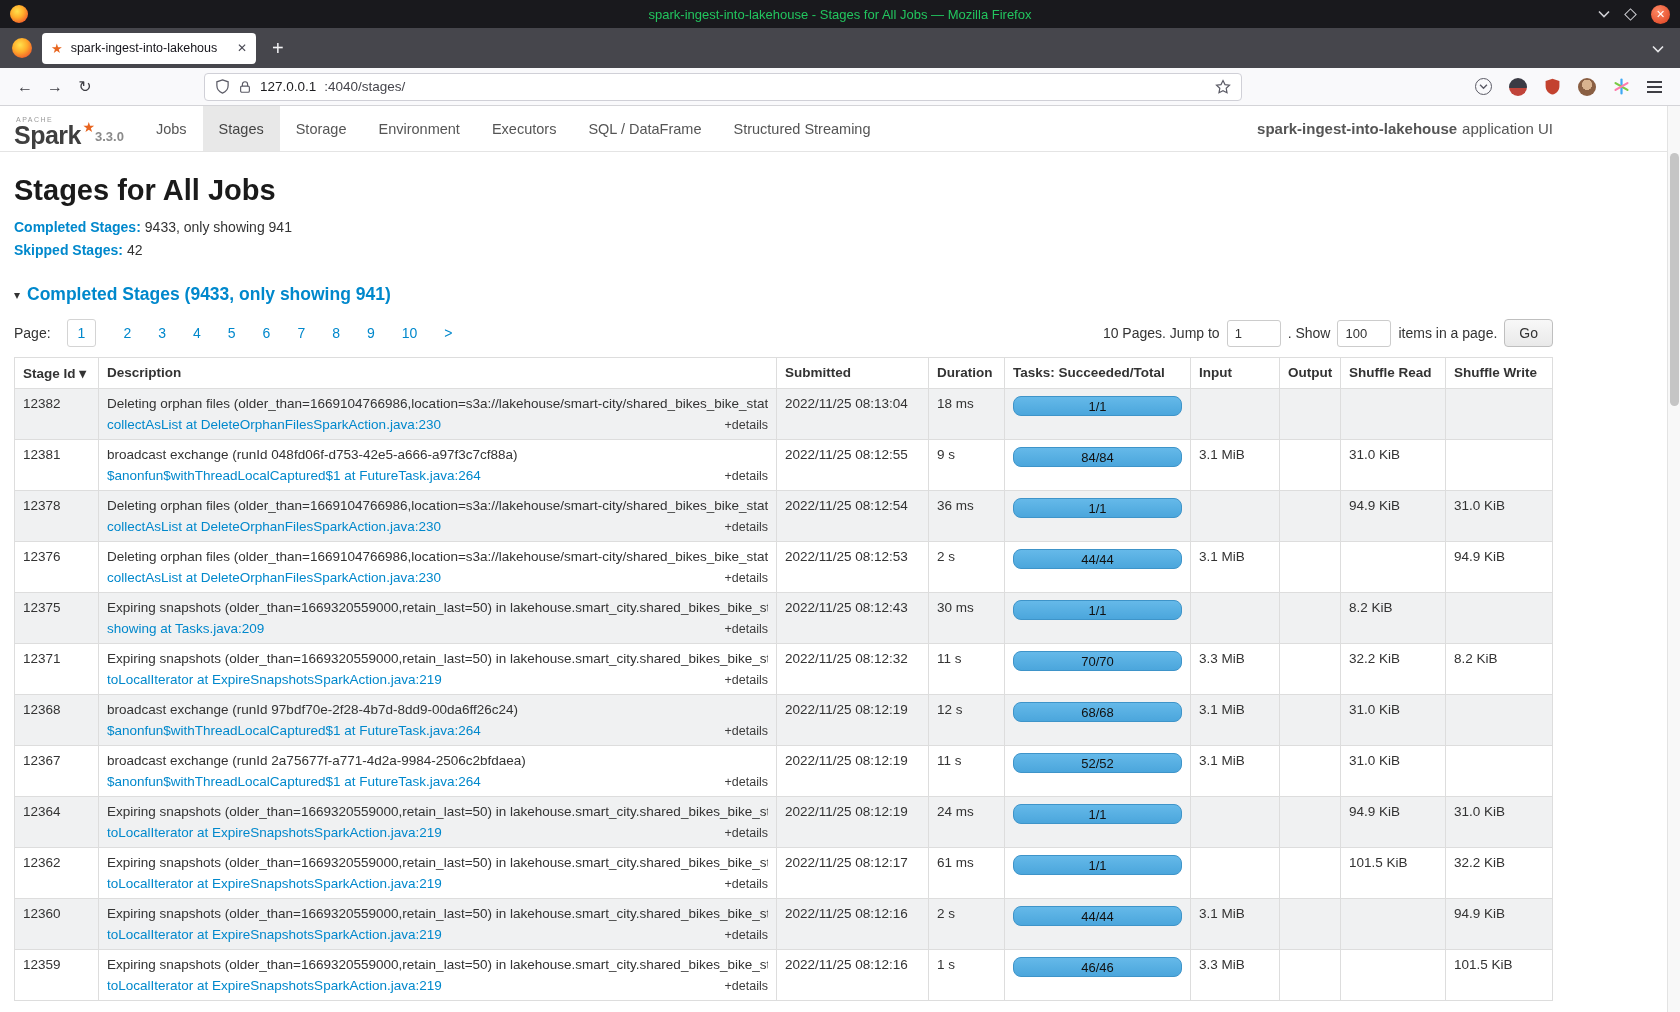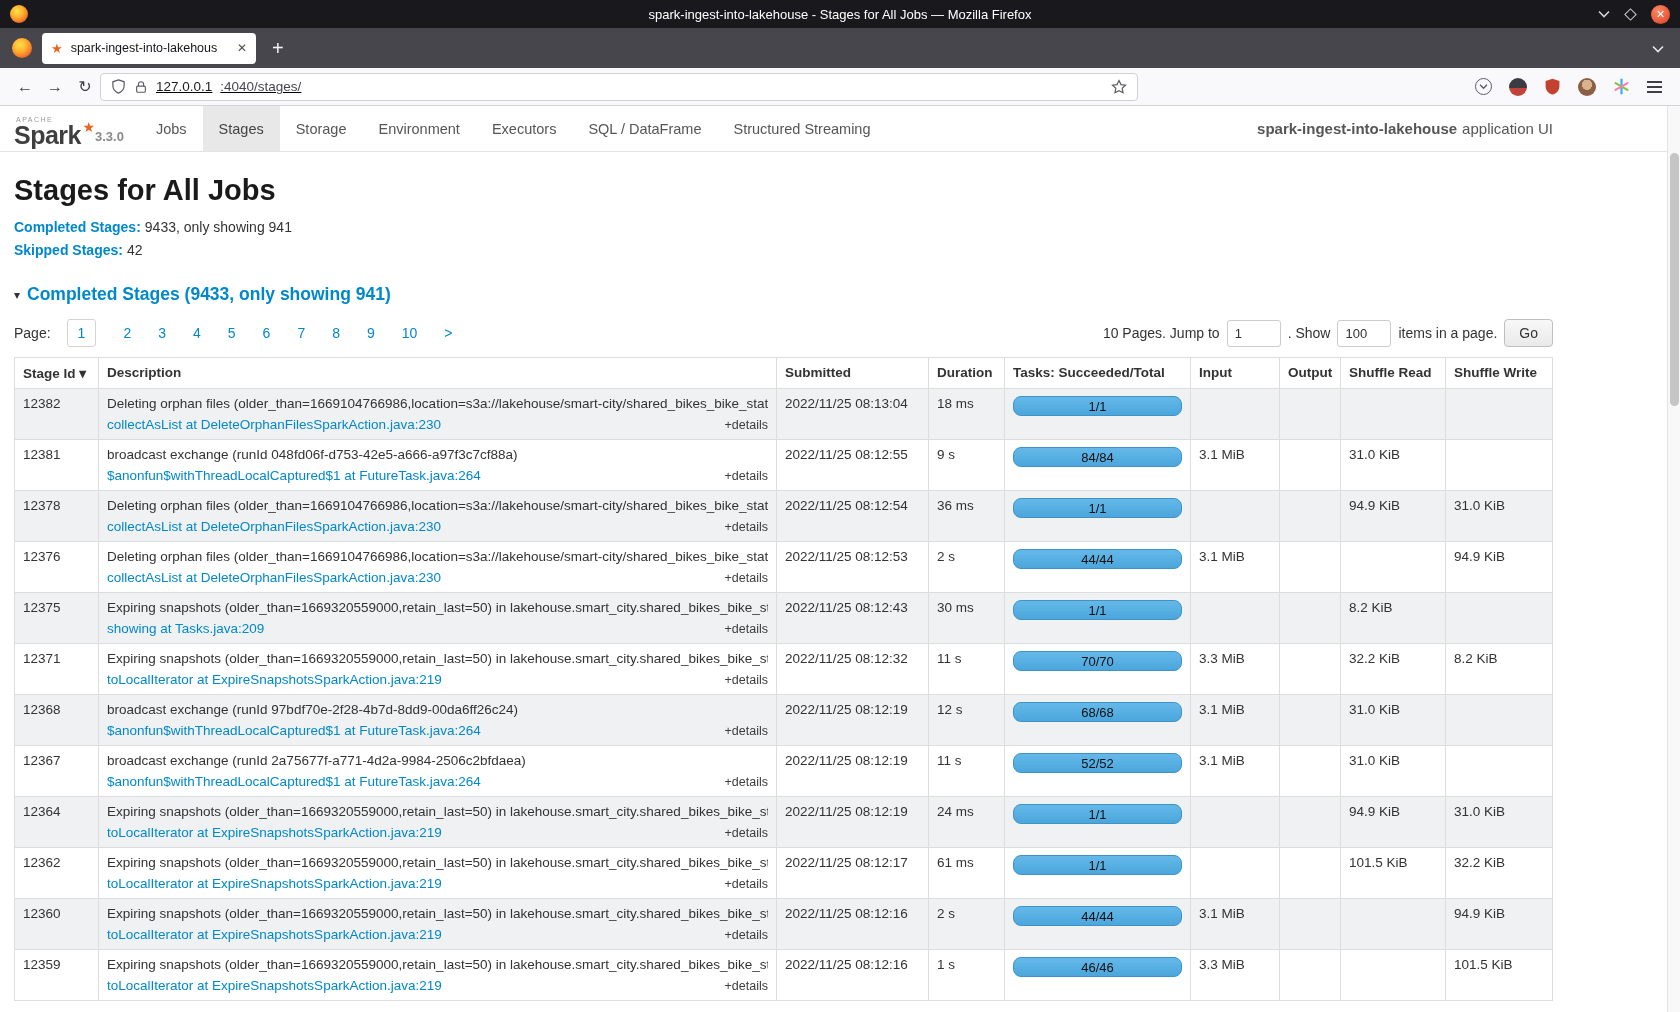--- a/index.html
+++ b/index.html
@@ -3,43 +3,43 @@
 <meta charset="utf-8">
 <style>
   * { margin:0; padding:0; box-sizing:border-box; }
   body { font-family:"Liberation Sans", sans-serif; background:#fff; }
   .screen { width:1680px; height:1012px; position:relative; overflow:hidden; background:#fff; }
 
   
   .titlebar { height:28px; background:#19191d; position:relative; display:flex; align-items:center; padding:0 10px; }
   .ff-logo { width:18px; height:18px; border-radius:50%;
     background:radial-gradient(circle at 40% 35%, #ffe14d 0%, #ffae2b 40%, #f3652a 75%, #d64a16 100%); }
-  .win-title { position:absolute; left:0; right:0; text-align:center; font-size:13px; color:#ffffff; }
+  .win-title { position:absolute; left:0; right:0; text-align:center; font-size:13px; color:#22c55e; }
   .win-controls { margin-left:auto; display:flex; align-items:center; gap:16px; z-index:2; }
   .win-chevron svg { display:block; }
   .win-diamond { width:9px; height:9px; border:1.5px solid #cfcfd4; transform:rotate(45deg); }
   .win-close { width:19px; height:19px; border-radius:50%; display:flex; align-items:center; justify-content:center;
     background:radial-gradient(circle at 38% 32%, #ff8a66, #e4502e 75%); color:#fff; font-size:11px; }
 
   
   .tabbar { height:40px; background:#46464c; display:flex; align-items:center; padding:0 12px; gap:10px; }
   .ff-view { width:20px; height:20px; border-radius:50%;
     background:radial-gradient(circle at 40% 35%, #ffe14d 0%, #ffae2b 40%, #f3652a 75%, #d64a16 100%); }
   .tab { height:31px; width:214px; background:#fff; border-radius:4px; display:flex; align-items:center; gap:8px; padding:0 9px; }
   .favicon { color:#e8651f; font-size:13px; line-height:1; }
   .tab-label { flex:1; font-size:12.5px; color:#15141a; white-space:nowrap; overflow:hidden; }
   .tab-close { color:#4a4a55; font-size:12px; }
   .new-tab { color:#f4f4f6; font-size:20px; line-height:1; padding:0 6px; }
   .tabs-chevron { margin-left:auto; padding-right:4px; }
 
   
   .toolbar { height:38px; background:#f9f9fb; border-bottom:1px solid #d4d4d8; display:flex; align-items:center; padding:0 10px; }
   .nav-btn { width:30px; text-align:center; font-size:16px; color:#3e3e44; }
-  .urlbar { width:1038px; height:28px; background:#fff; border:1px solid #d0d0d7; border-radius:4px;
-    display:flex; align-items:center; gap:8px; padding:0 10px;text-decoration:underline; }
+  .urlbar { margin-left:104px; width:1038px; height:28px; background:#fff; border:1px solid #d0d0d7; border-radius:4px;
+    display:flex; align-items:center; gap:8px; padding:0 10px; }
   .url-host { font-size:13.5px; color:#1c1c1f; }
   .url-path { font-size:13.5px; color:#45454c; }
   .url-star { margin-left:auto; display:flex; }
   .toolbar-right { margin-left:auto; display:flex; align-items:center; gap:17px; margin-right:8px; }
   .circle-ico { width:18px; height:18px; border-radius:50%; }
   .acct { background:linear-gradient(180deg,#3b3b44 0 55%, #c0443a 55% 100%); }
   .avat { background:radial-gradient(circle at 50% 38%, #d9b38f 0 35%, #8a5f43 36% 100%); }
   .pocket { width:17px; height:17px; border:1.5px solid #5b5b66; border-radius:50%; display:flex; align-items:center; justify-content:center; }
   .hamburger { display:flex; flex-direction:column; gap:3px; }
   .hamburger div { width:15px; height:2px; background:#3e3e44; }

